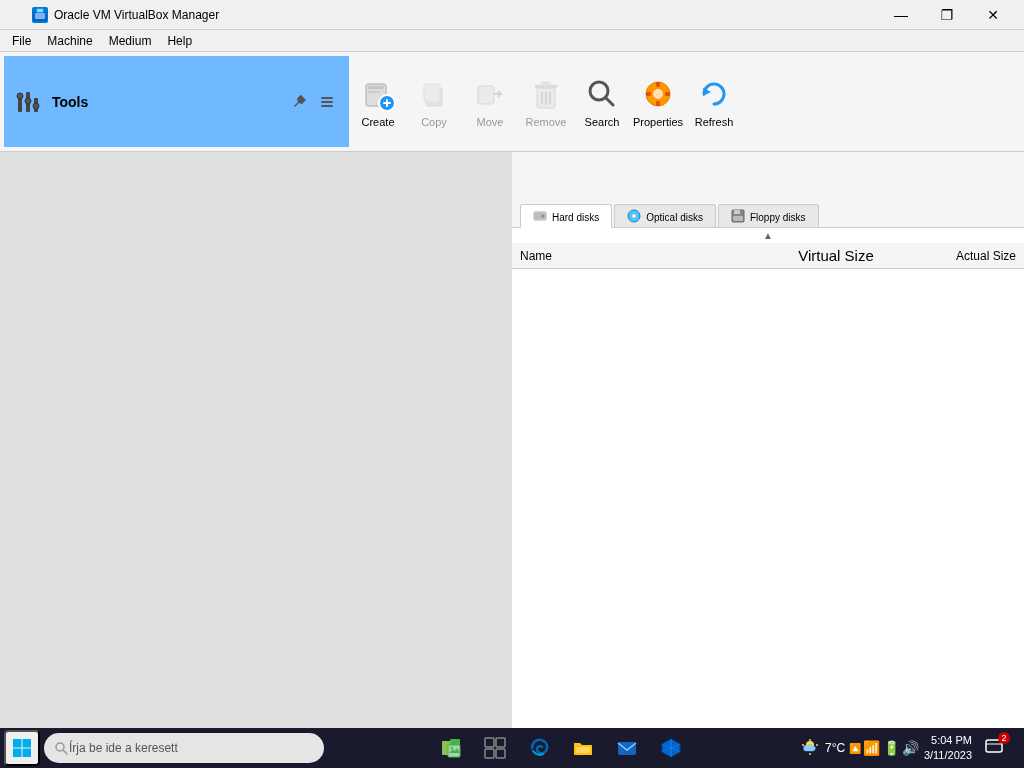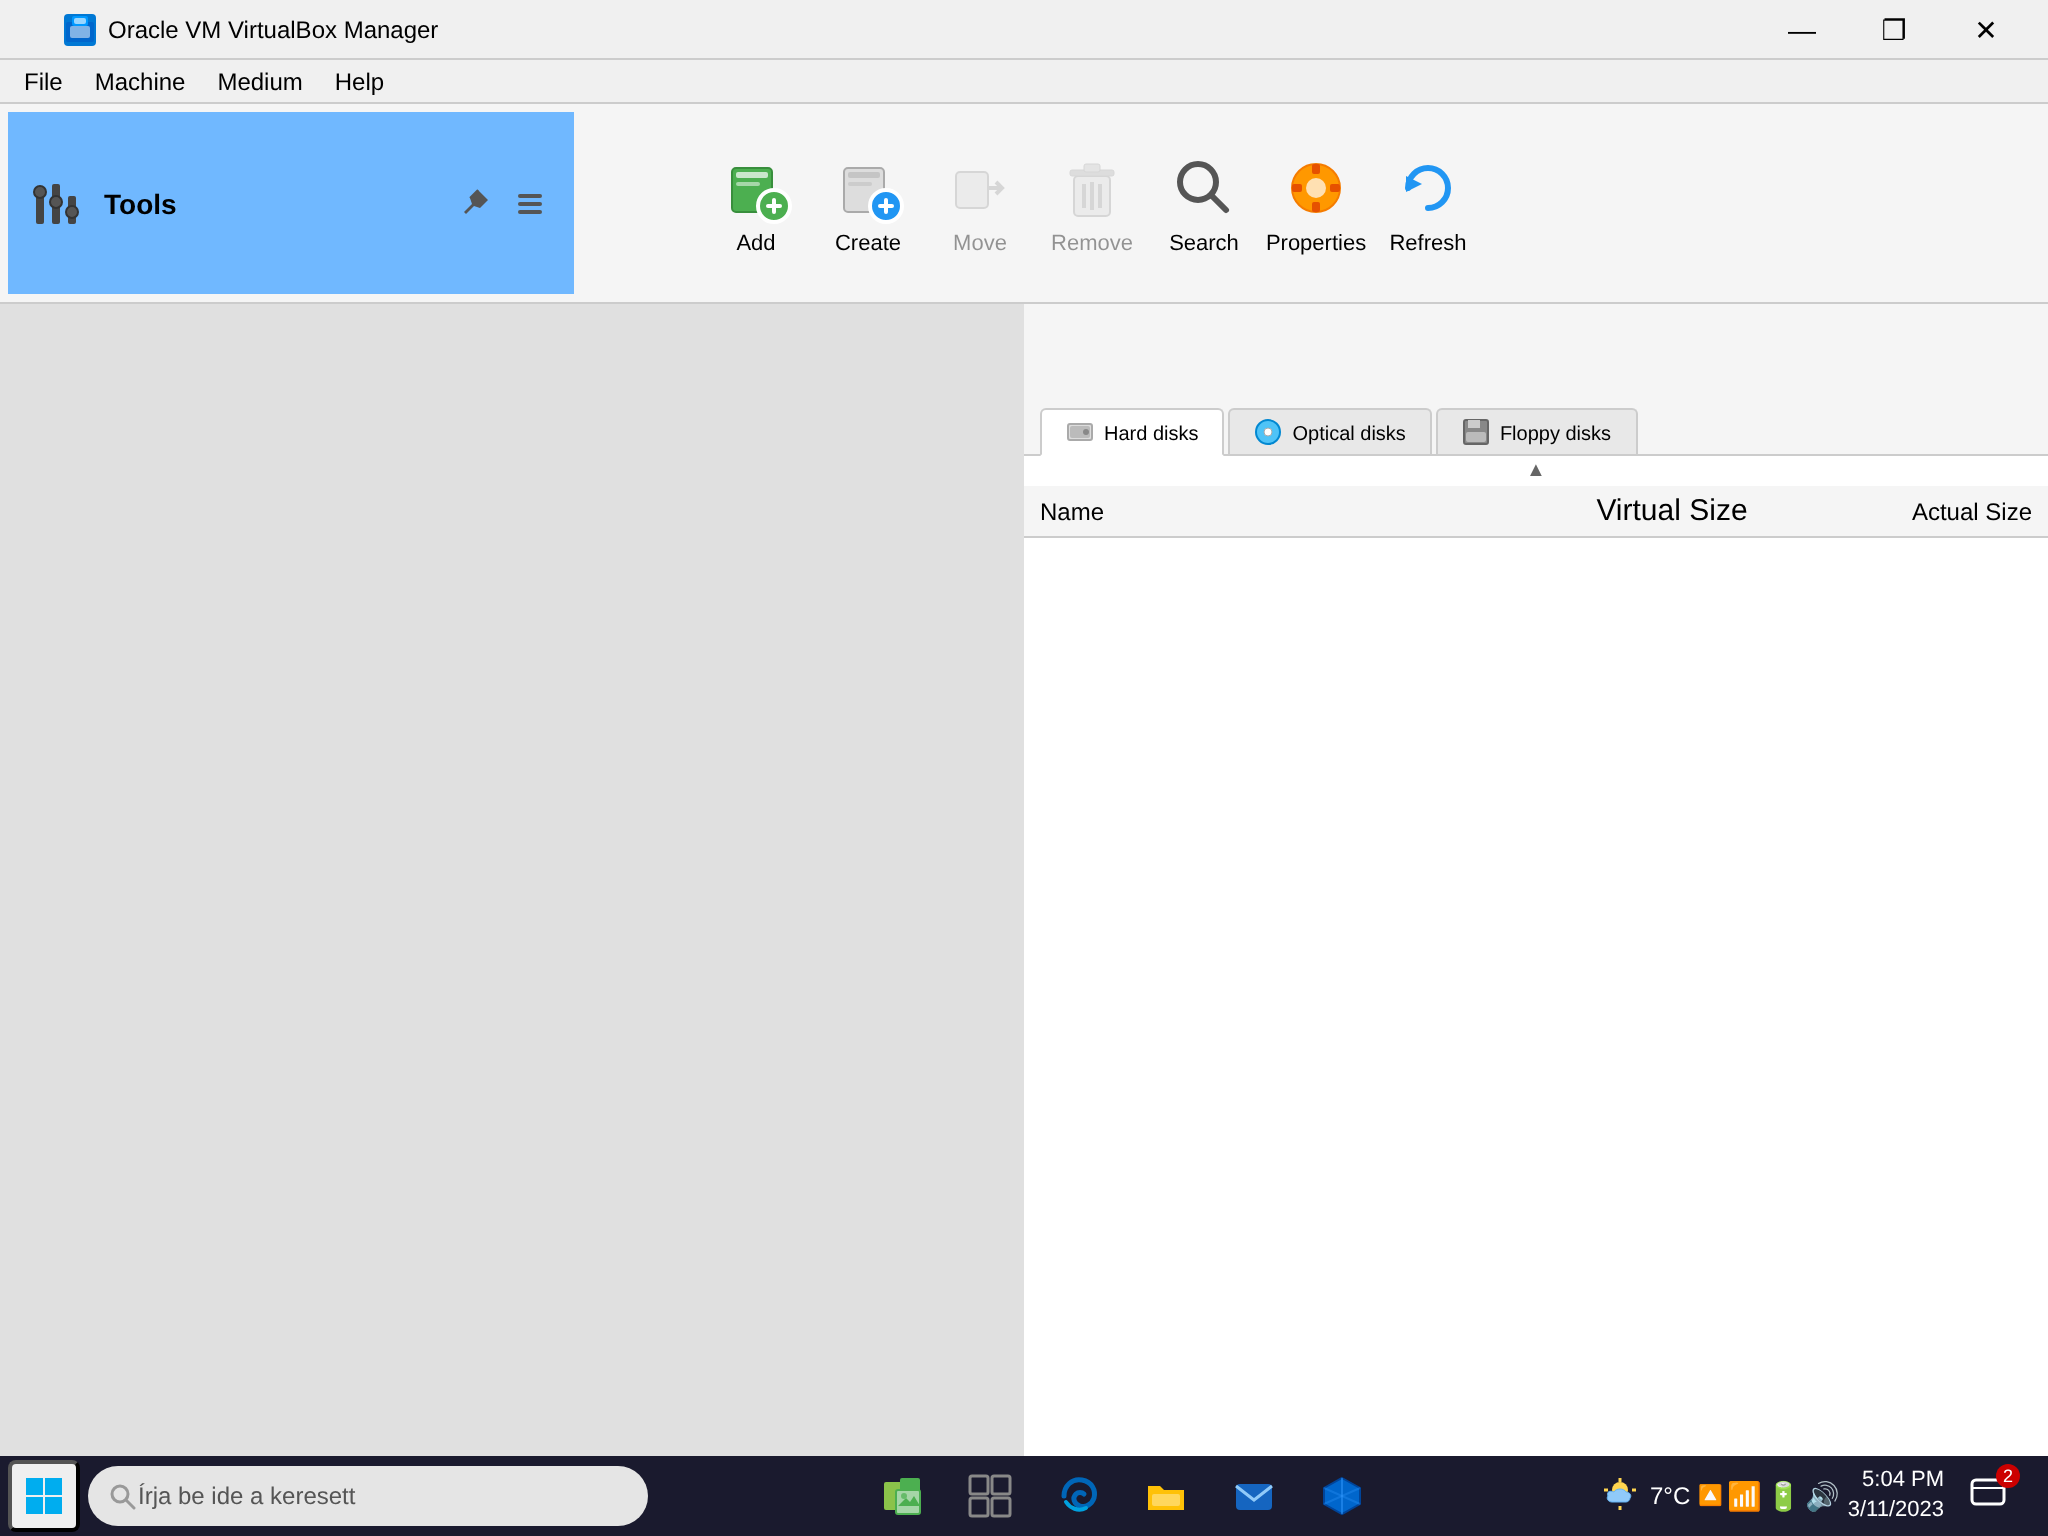--- a/index.html
+++ b/index.html
@@ -290,21 +290,21 @@
   <span class="menu-item">Machine</span>
   <span class="menu-item">Medium</span>
   <span class="menu-item">Help</span>
 </div>
 
 <div style="display:flex; flex-direction:column; height: calc(768px - 30px - 22px - 40px);">
 
   <div class="toolbar">
 
     <div style="width:345px; display:flex; align-items:center; height:100%;">
-      <div class="sidebar-header" style="width:283px; height:100%;">
+      <div class="sidebar-header" style="width:345px; height:100%;">
 
         <div class="tools-icon">
           <svg width="28" height="28" viewBox="0 0 28 28">
             <rect x="4" y="8" width="4" height="16" rx="1" fill="#444"></rect>
             <rect x="12" y="4" width="4" height="20" rx="1" fill="#444"></rect>
             <rect x="20" y="10" width="4" height="14" rx="1" fill="#444"></rect>
             <circle cx="6" cy="8" r="3" fill="#555" stroke="#333" stroke-width="1"></circle>
             <circle cx="14" cy="13" r="3" fill="#555" stroke="#333" stroke-width="1"></circle>
             <circle cx="22" cy="18" r="3" fill="#555" stroke="#333" stroke-width="1"></circle>
           </svg>
@@ -323,48 +323,44 @@
               <rect x="2" y="7" width="12" height="2" rx="1" fill="#555"></rect>
               <rect x="2" y="11" width="12" height="2" rx="1" fill="#555"></rect>
             </svg>
           </button>
         </div>
       </div>
     </div>
 
     <div style="display:flex; gap:2px; align-items:center;">
 
-      <button class="tool-btn">
-        <div class="tool-icon">
-          <svg width="36" height="36" viewBox="0 0 36 36">
-            <rect x="6" y="8" width="20" height="22" rx="2" fill="#4CAF50" stroke="#388E3C" stroke-width="1"></rect>
-            <rect x="8" y="10" width="16" height="3" rx="1" fill="white" opacity="0.7"></rect>
-            <rect x="8" y="15" width="12" height="2" rx="1" fill="white" opacity="0.5"></rect>
-            <circle cx="27" cy="27" r="8" fill="#4CAF50" stroke="white" stroke-width="2"></circle>
-            <rect x="23" y="26" width="8" height="2" rx="1" fill="white"></rect>
-            <rect x="26" y="23" width="2" height="8" rx="1" fill="white"></rect>
-          </svg>
-        </div>
-        <span class="tool-label">Add</span>
-      </button>
 
       <button class="tool-btn">
         <div class="tool-icon">
           <svg width="36" height="36" viewBox="0 0 36 36">
             <rect x="6" y="8" width="20" height="22" rx="2" fill="#ddd" stroke="#aaa" stroke-width="1"></rect>
             <rect x="8" y="10" width="16" height="3" rx="1" fill="#bbb" opacity="0.7"></rect>
             <rect x="8" y="15" width="12" height="2" rx="1" fill="#bbb" opacity="0.5"></rect>
             <circle cx="27" cy="27" r="8" fill="#2196F3" stroke="white" stroke-width="2"></circle>
             <rect x="23" y="26" width="8" height="2" rx="1" fill="white"></rect>
             <rect x="26" y="23" width="2" height="8" rx="1" fill="white"></rect>
           </svg>
         </div>
         <span class="tool-label">Create</span>
       </button>
 
+      <button class="tool-btn disabled">
+        <div class="tool-icon">
+          <svg width="36" height="36" viewBox="0 0 36 36">
+            <rect x="10" y="12" width="16" height="18" rx="2" fill="#ccc" stroke="#aaa" stroke-width="1"></rect>
+            <rect x="8" y="8" width="16" height="18" rx="2" fill="#ddd" stroke="#bbb" stroke-width="1"></rect>
+          </svg>
+        </div>
+        <span class="tool-label">Copy</span>
+      </button>
 
       <button class="tool-btn disabled">
         <div class="tool-icon">
           <svg width="36" height="36" viewBox="0 0 36 36">
             <rect x="6" y="10" width="16" height="18" rx="2" fill="#ddd" stroke="#aaa" stroke-width="1"></rect>
             <path d="M22 18 L28 18 M26 15 L29 18 L26 21" stroke="#aaa" stroke-width="2" fill="none"></path>
           </svg>
         </div>
         <span class="tool-label">Move</span>
       </button>

